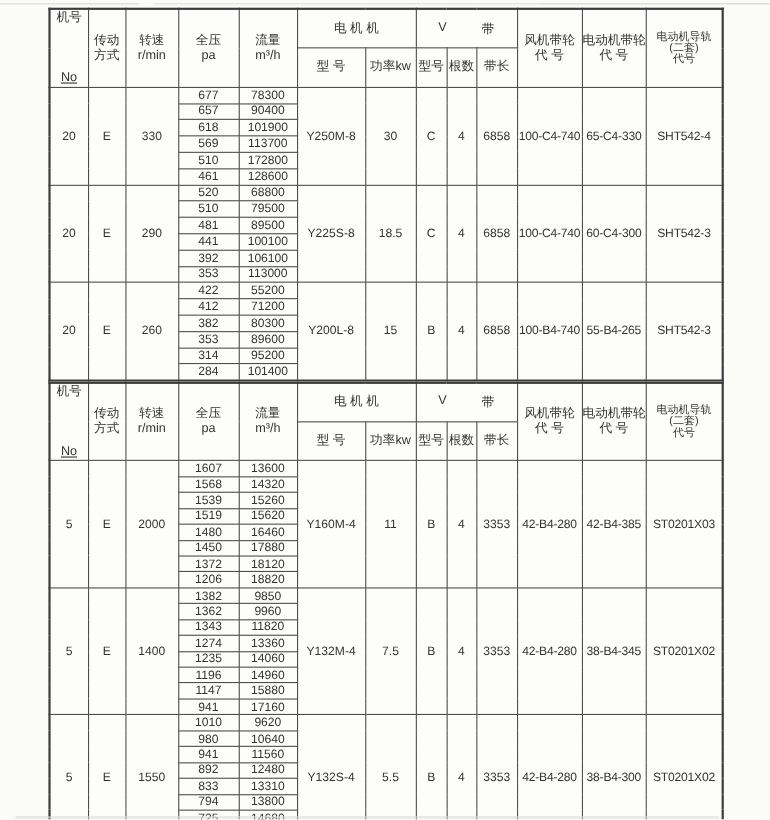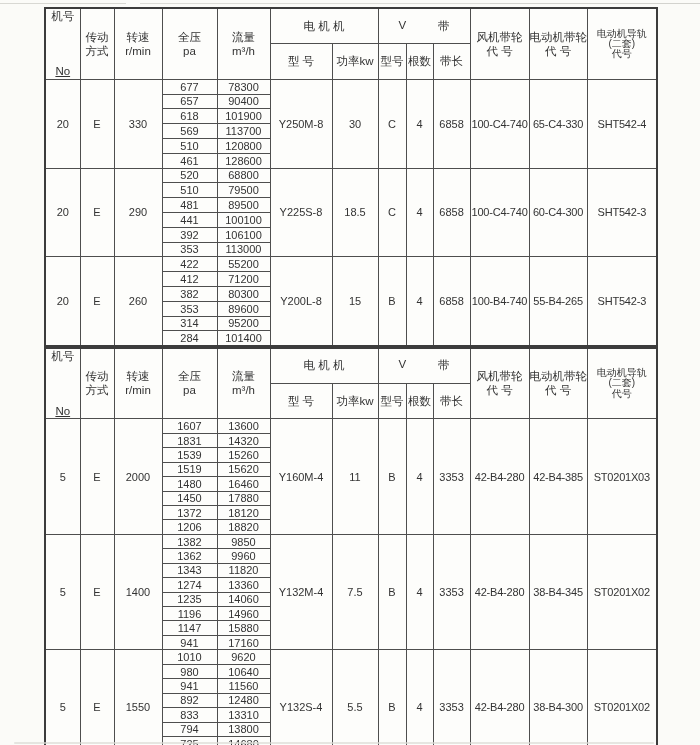--- a/index.html
+++ b/index.html
@@ -167,21 +167,21 @@
           <tr>
             <td>618</td>
             <td>101900</td>
           </tr>
           <tr>
             <td>569</td>
             <td>113700</td>
           </tr>
           <tr>
             <td>510</td>
-            <td>120800</td>
+            <td>172800</td>
           </tr>
           <tr>
             <td>461</td>
             <td>128600</td>
           </tr>
           <tr>
             <td rowspan="6">20</td>
             <td rowspan="6">E</td>
             <td rowspan="6">290</td>
             <td>520</td>
@@ -345,21 +345,21 @@
             <td rowspan="8">Y160M-4</td>
             <td rowspan="8">11</td>
             <td rowspan="8">B</td>
             <td rowspan="8">4</td>
             <td rowspan="8">3353</td>
             <td class="code-cell" rowspan="8">42-B4-280</td>
             <td class="code-cell" rowspan="8">42-B4-385</td>
             <td class="code-cell" rowspan="8">ST0201X03</td>
           </tr>
           <tr>
-            <td>1831</td>
+            <td>1568</td>
             <td>14320</td>
           </tr>
           <tr>
             <td>1539</td>
             <td>15260</td>
           </tr>
           <tr>
             <td>1519</td>
             <td>15620</td>
           </tr>

